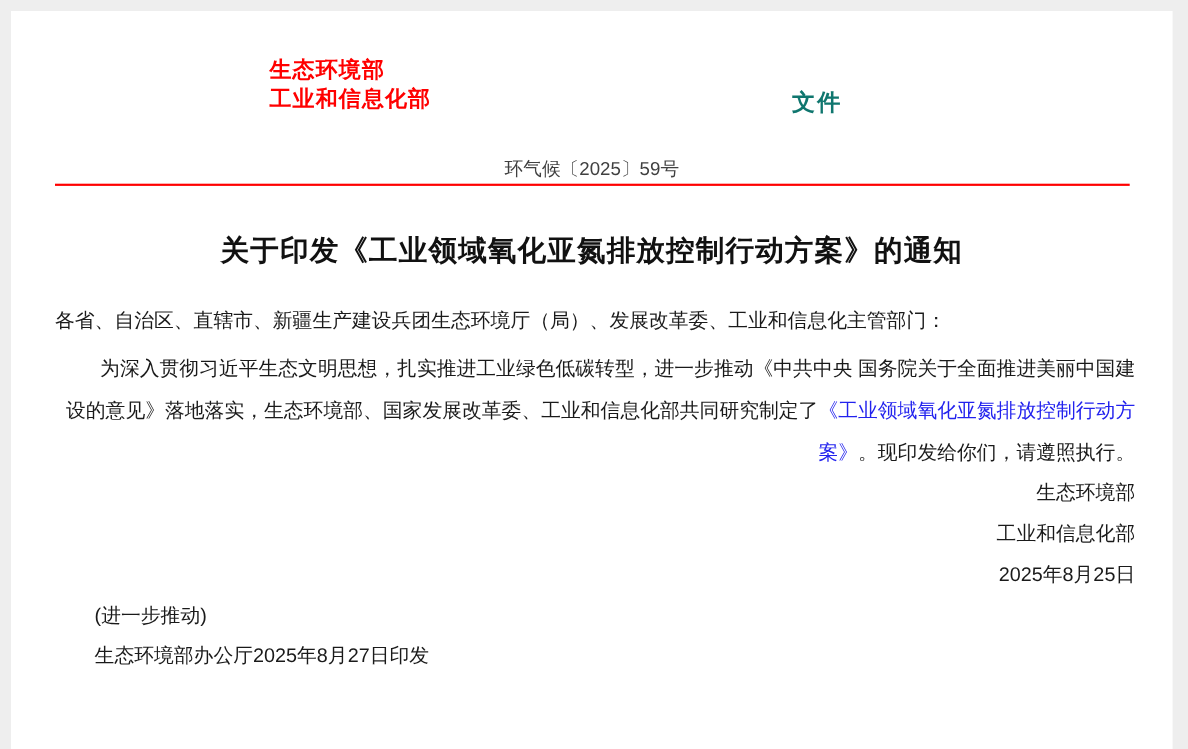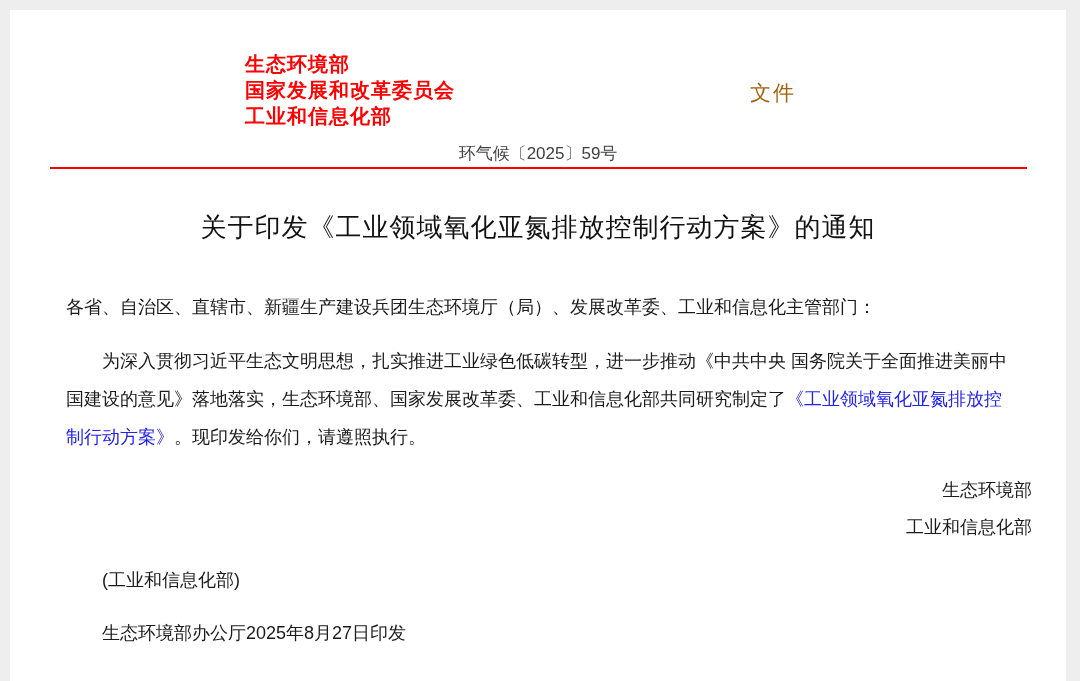--- a/index.html
+++ b/index.html
@@ -20,23 +20,23 @@
     position: absolute;
     left: 235px; top: 41px;
     color: #ff0000;
     font-weight: bold;
     font-size: 20px;
     line-height: 26px;
     letter-spacing: 1px;
   }
   .doc-label {
     position: absolute;
-    left: 740px; top: 69px;
-    color: #a16207;
-    font-weight: normal;
+    left: 710px; top: 69px;
+    color: #0f766e;
+    font-weight: bold;
     font-size: 21px;
     letter-spacing: 2px;
   }
   .doc-number {
     position: absolute;
     top: 132px; left: 0;
     width: 100%;
     text-align: center;
     font-size: 17px;
     color: #404040;
@@ -47,35 +47,35 @@
     width: 977px; height: 2px;
     background: #ff0000;
   }
   
   .doc-title {
     position: absolute;
     top: 200px; left: 0;
     width: 100%;
     text-align: center;
     font-size: 26px;
-    font-weight: normal;
+    font-weight: bold;
     color: #111111;
     letter-spacing: 1px;
   }
   
   .body-text {
     position: absolute;
     top: 262px; left: 40px;
     width: 982px;
     font-size: 18px;
     line-height: 38px;
     color: #1a1a1a;
   }
-  .body-text p { margin: 16px; }
-  .para-main { text-indent: 2em; margin-top: 6px !important; }
+  .body-text p { margin: 0; }
+  .para-main { text-indent: 2em; margin-top: 6px !important; text-align: right; }
   .link {
     color: #2222ee;
     text-decoration: none;
     cursor: pointer;
   }
   .signature {
     text-align: right;
     line-height: 37px;
     margin-top: 0;
     padding-right: 0;
@@ -83,41 +83,41 @@
   .footer-block { line-height: 37px; margin-top: 0; }
   .indent2 { text-indent: 2em; }
 </style>
 </head>
 <body>
 
 <div class="paper">
 
   <div class="agencies">
     <div>生态环境部</div>
-    <div>国家发展和改革委员会</div>
     <div>工业和信息化部</div>
   </div>
 
   <div class="doc-label">文件</div>
 
   <div class="doc-number">环气候〔2025〕59号</div>
 
   <div class="red-line"></div>
 
   <div class="doc-title">关于印发《工业领域氧化亚氮排放控制行动方案》的通知</div>
 
   <div class="body-text">
     <p class="salutation">各省、自治区、直辖市、新疆生产建设兵团生态环境厅（局）、发展改革委、工业和信息化主管部门：</p>
 
     <p class="para-main"><span>为深入贯彻习近平生态文明思想，扎实推进工业绿色低碳转型，进一步推动《中共中央 国务院关于全面推进美丽中国建设的意见》落地落实，生态环境部、国家发展改革委、工业和信息化部共同研究制定了</span><a class="link">《工业领域氧化亚氮排放控制行动方案》</a><span>。现印发给你们，请遵照执行。</span></p>
 
     <div class="signature">
       <div>生态环境部</div>
       <div>工业和信息化部</div>
+      <div>2025年8月25日</div>
     </div>
 
     <div class="footer-block">
-      <p class="indent2">(工业和信息化部)</p>
+      <p class="indent2">(进一步推动)</p>
       <p class="indent2">生态环境部办公厅2025年8月27日印发</p>
     </div>
   </div>
 
 </div>
 
 </body></html>

